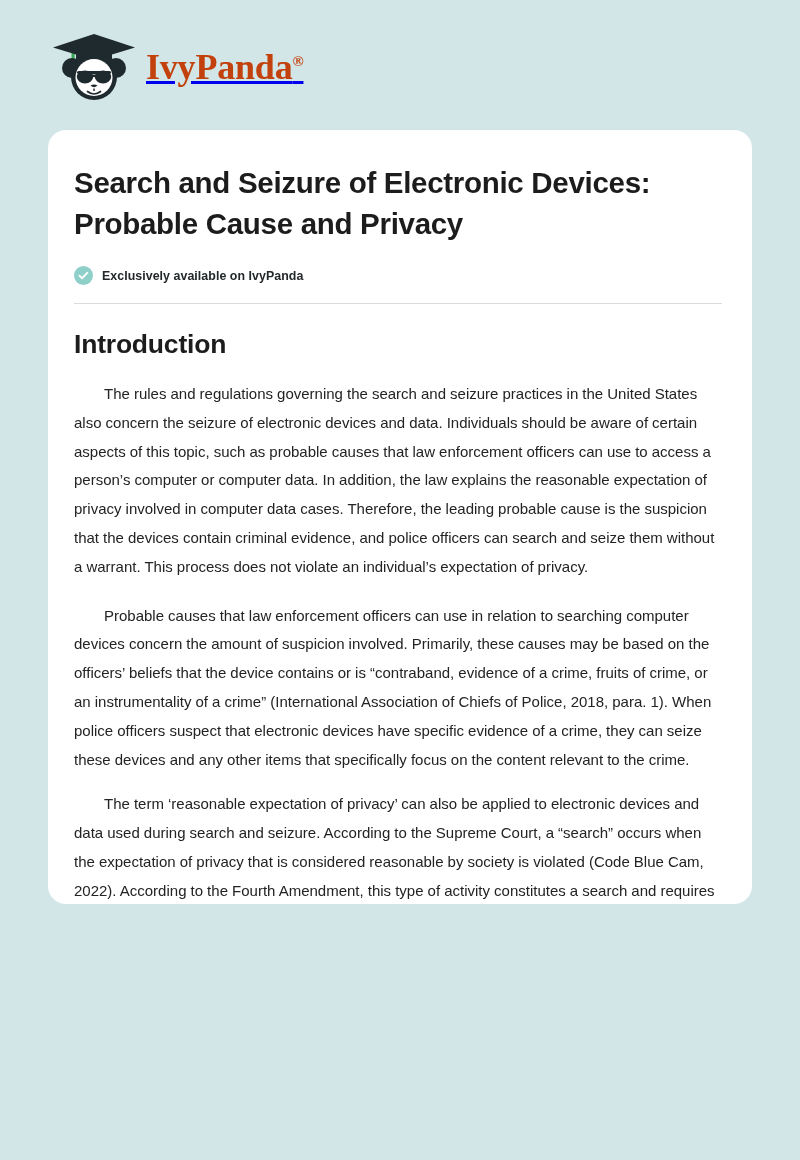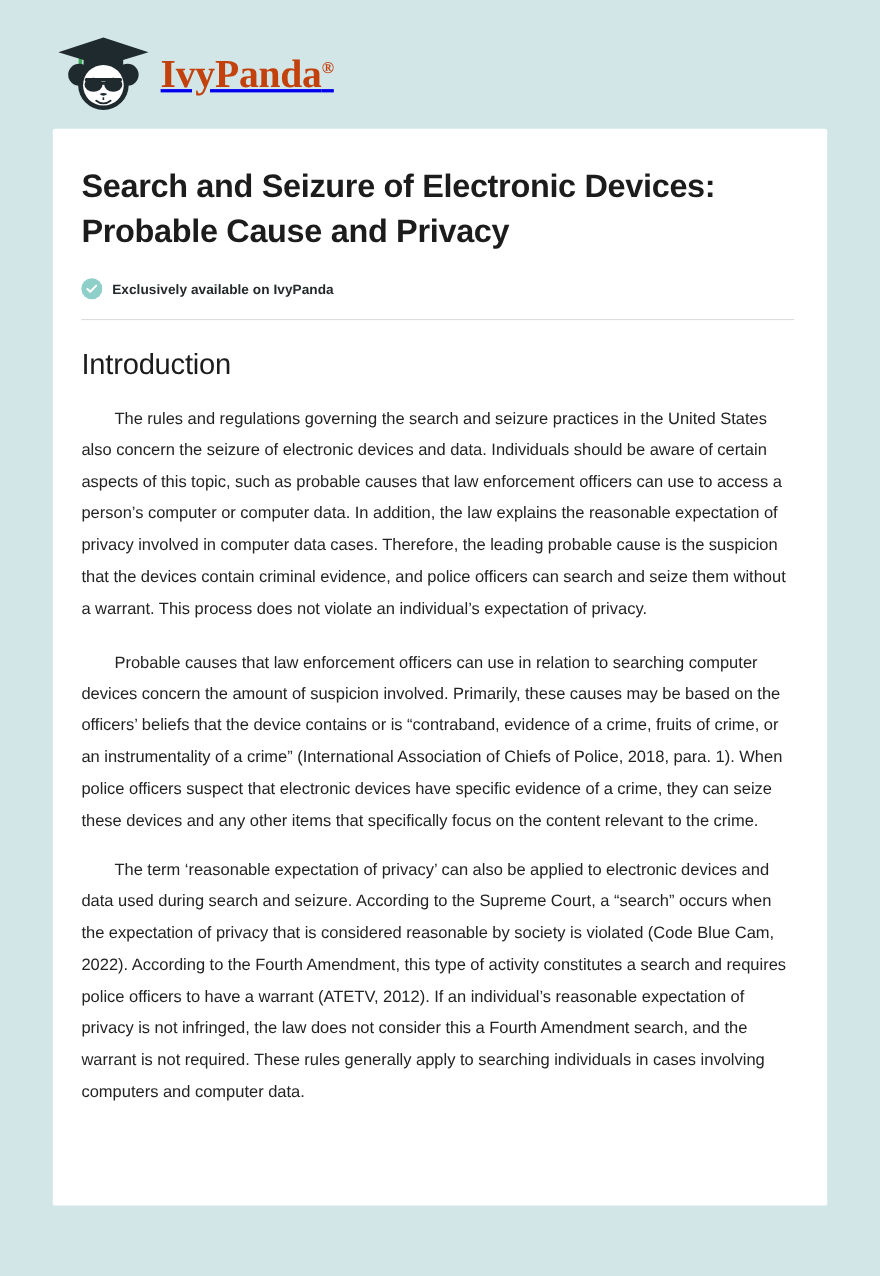--- a/index.html
+++ b/index.html
@@ -57,25 +57,25 @@
     font-size: 15px;
     vertical-align: super;
     font-weight: bold;
     line-height: 1;
   }
 
   
   .paper-card {
     position: absolute;
     left: 48px;
-    top: 117px;
+    top: 130px;
     width: 704px;
-    height: 979px;
+    height: 774px;
     background: #ffffff;
-    border-radius: 2px;
+    border-radius: 18px;
     box-sizing: border-box;
     padding: 32px 30px 0 26px;
     overflow: hidden;
   }
   .doc-inner {
     padding: 0 0 0 0;
   }
 
   .doc-title {
     font-family: "Liberation Sans", sans-serif;
@@ -116,21 +116,21 @@
   .doc-divider {
     height: 1px;
     background: #dcdcdc;
     border: 0;
     margin: 18px 0 0 0;
     width: 648px;
   }
 
   .section-heading {
     font-family: "Liberation Sans", sans-serif;
-    font-weight: normal;
+    font-weight: bold;
     font-size: 26.5px;
     line-height: 32px;
     color: #1c1c1c;
     margin: 24px 0 0 0;
     letter-spacing: -0.2px;
   }
 
   .body-para {
     font-family: "Liberation Sans", sans-serif;
     font-size: 15px;

